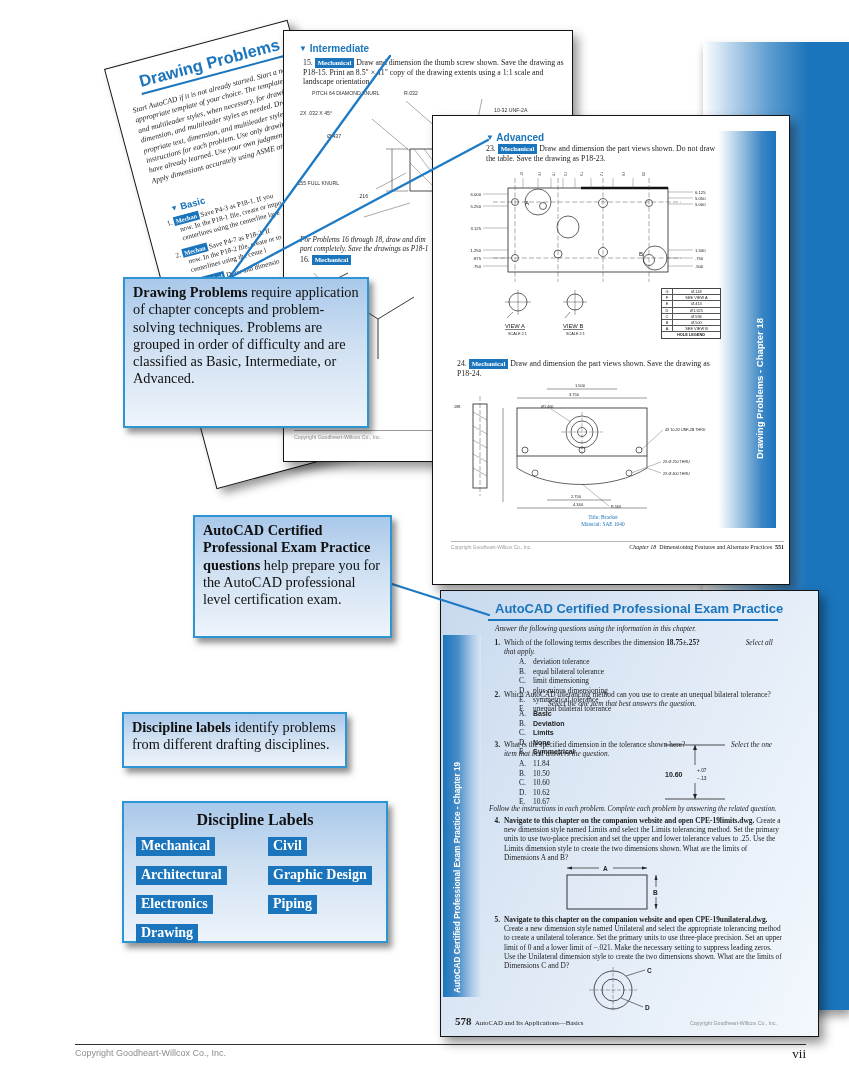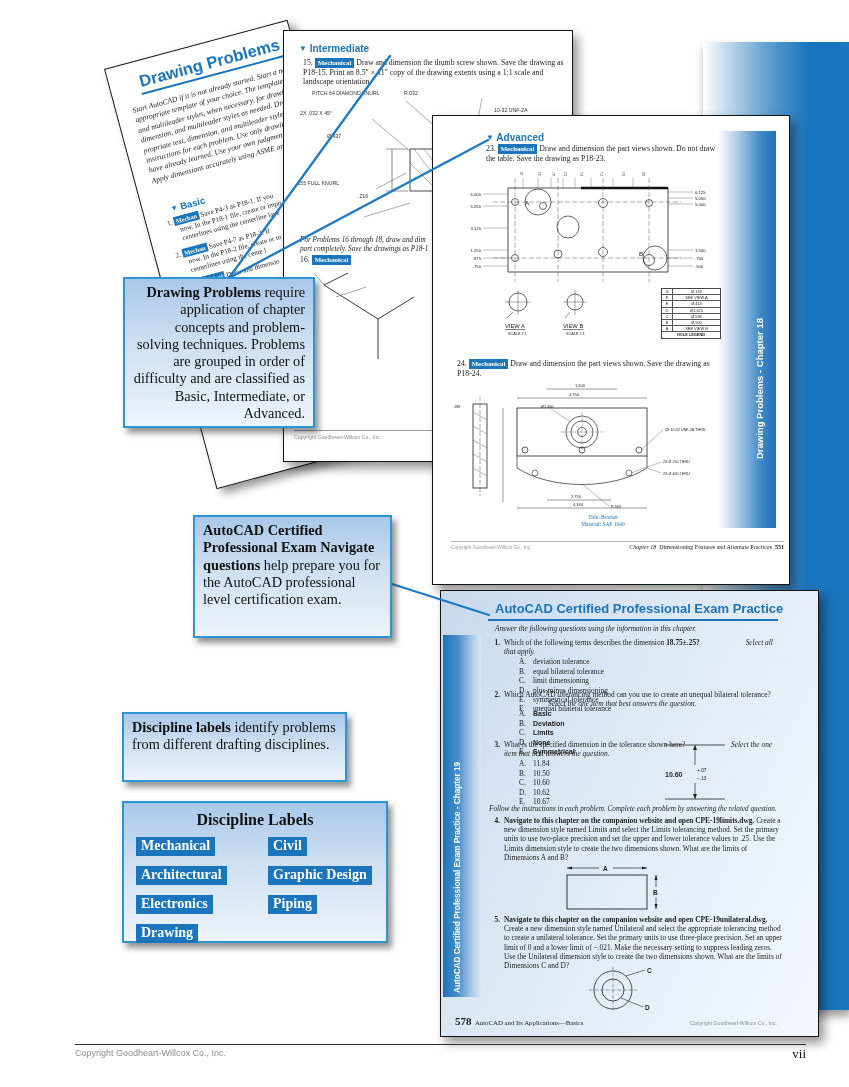--- a/index.html
+++ b/index.html
@@ -94,23 +94,23 @@
   .e-footer{left:14px;top:424px;width:322px;display:flex;justify-content:space-between;align-items:baseline;}
   .e-footer .fl{font:6.8px "Liberation Serif",serif;}
   .e-footer .fl b{font-size:11px;}
   .e-footer .fr{font:5.2px "Liberation Sans",sans-serif;color:#8f8f8f;}
 
   
   .callout{border:2.6px solid #2d95d3;box-sizing:border-box;z-index:7;
         background:linear-gradient(180deg,#a9c8ea 0%,#cfe0f2 45%,#eef4fb 100%);
         box-shadow:4px 5px 6px rgba(40,40,40,.5);
         padding:5px 8px;font:14.3px/17.3px "Liberation Serif",serif;color:#101010;}
-  #co1{left:123px;top:277px;width:192px;height:151px;text-align:right;}
+  #co1{left:123px;top:277px;width:246px;height:151px;}
   #co2{left:193px;top:515px;width:199px;height:123px;}
-  #co3{left:122px;top:712px;width:225px;height:70px;}
+  #co3{left:122px;top:712px;width:225px;height:56px;}
   #co4{left:122px;top:801px;width:266px;height:142px;padding:0;}
   .dl-title{text-align:center;font:bold 16px "Liberation Serif",serif;margin-top:8px;}
   .dl-col{position:absolute;top:34px;}
   #dl-col1{left:12px;}
   #dl-col2{left:144px;}
   .badge.big{display:block;width:fit-content;font:bold 14px "Liberation Serif",serif;
         padding:1px 5px 2px;margin-bottom:10px;}
 
   
   #lines{left:0;top:0;z-index:6;pointer-events:none;}
@@ -588,21 +588,21 @@
   <svg class="abs" id="lines" width="849" height="1087">
     <line x1="229" y1="278" x2="390" y2="56" stroke="#1d7ac4" stroke-width="2.3" stroke-linecap="round"></line>
     <line x1="229" y1="278" x2="488" y2="140" stroke="#1d7ac4" stroke-width="2.3" stroke-linecap="round"></line>
     <line x1="392" y1="584" x2="489" y2="615" stroke="#1d7ac4" stroke-width="2.3" stroke-linecap="round"></line>
   </svg>
 
   <div class="abs callout" id="co1">
     <span class="bld">Drawing Problems</span><span> require application of chapter concepts and problem-solving techniques. Problems are grouped in order of difficulty and are classified as Basic, Intermediate, or Advanced.</span>
   </div>
   <div class="abs callout" id="co2">
-    <span class="bld">AutoCAD Certified Professional Exam Navigate questions</span><span> help prepare you for the AutoCAD professional level certification exam.</span>
+    <span class="bld">AutoCAD Certified Professional Exam Practice questions</span><span> help prepare you for the AutoCAD professional level certification exam.</span>
   </div>
   <div class="abs callout" id="co3">
     <span class="bld">Discipline labels</span><span> identify problems from different drafting disciplines.</span>
   </div>
   <div class="abs callout" id="co4">
     <div class="dl-title">Discipline Labels</div>
     <div class="dl-col" id="dl-col1">
         <span class="badge big">Mechanical</span>
         <span class="badge big">Architectural</span>
         <span class="badge big">Electronics</span>

